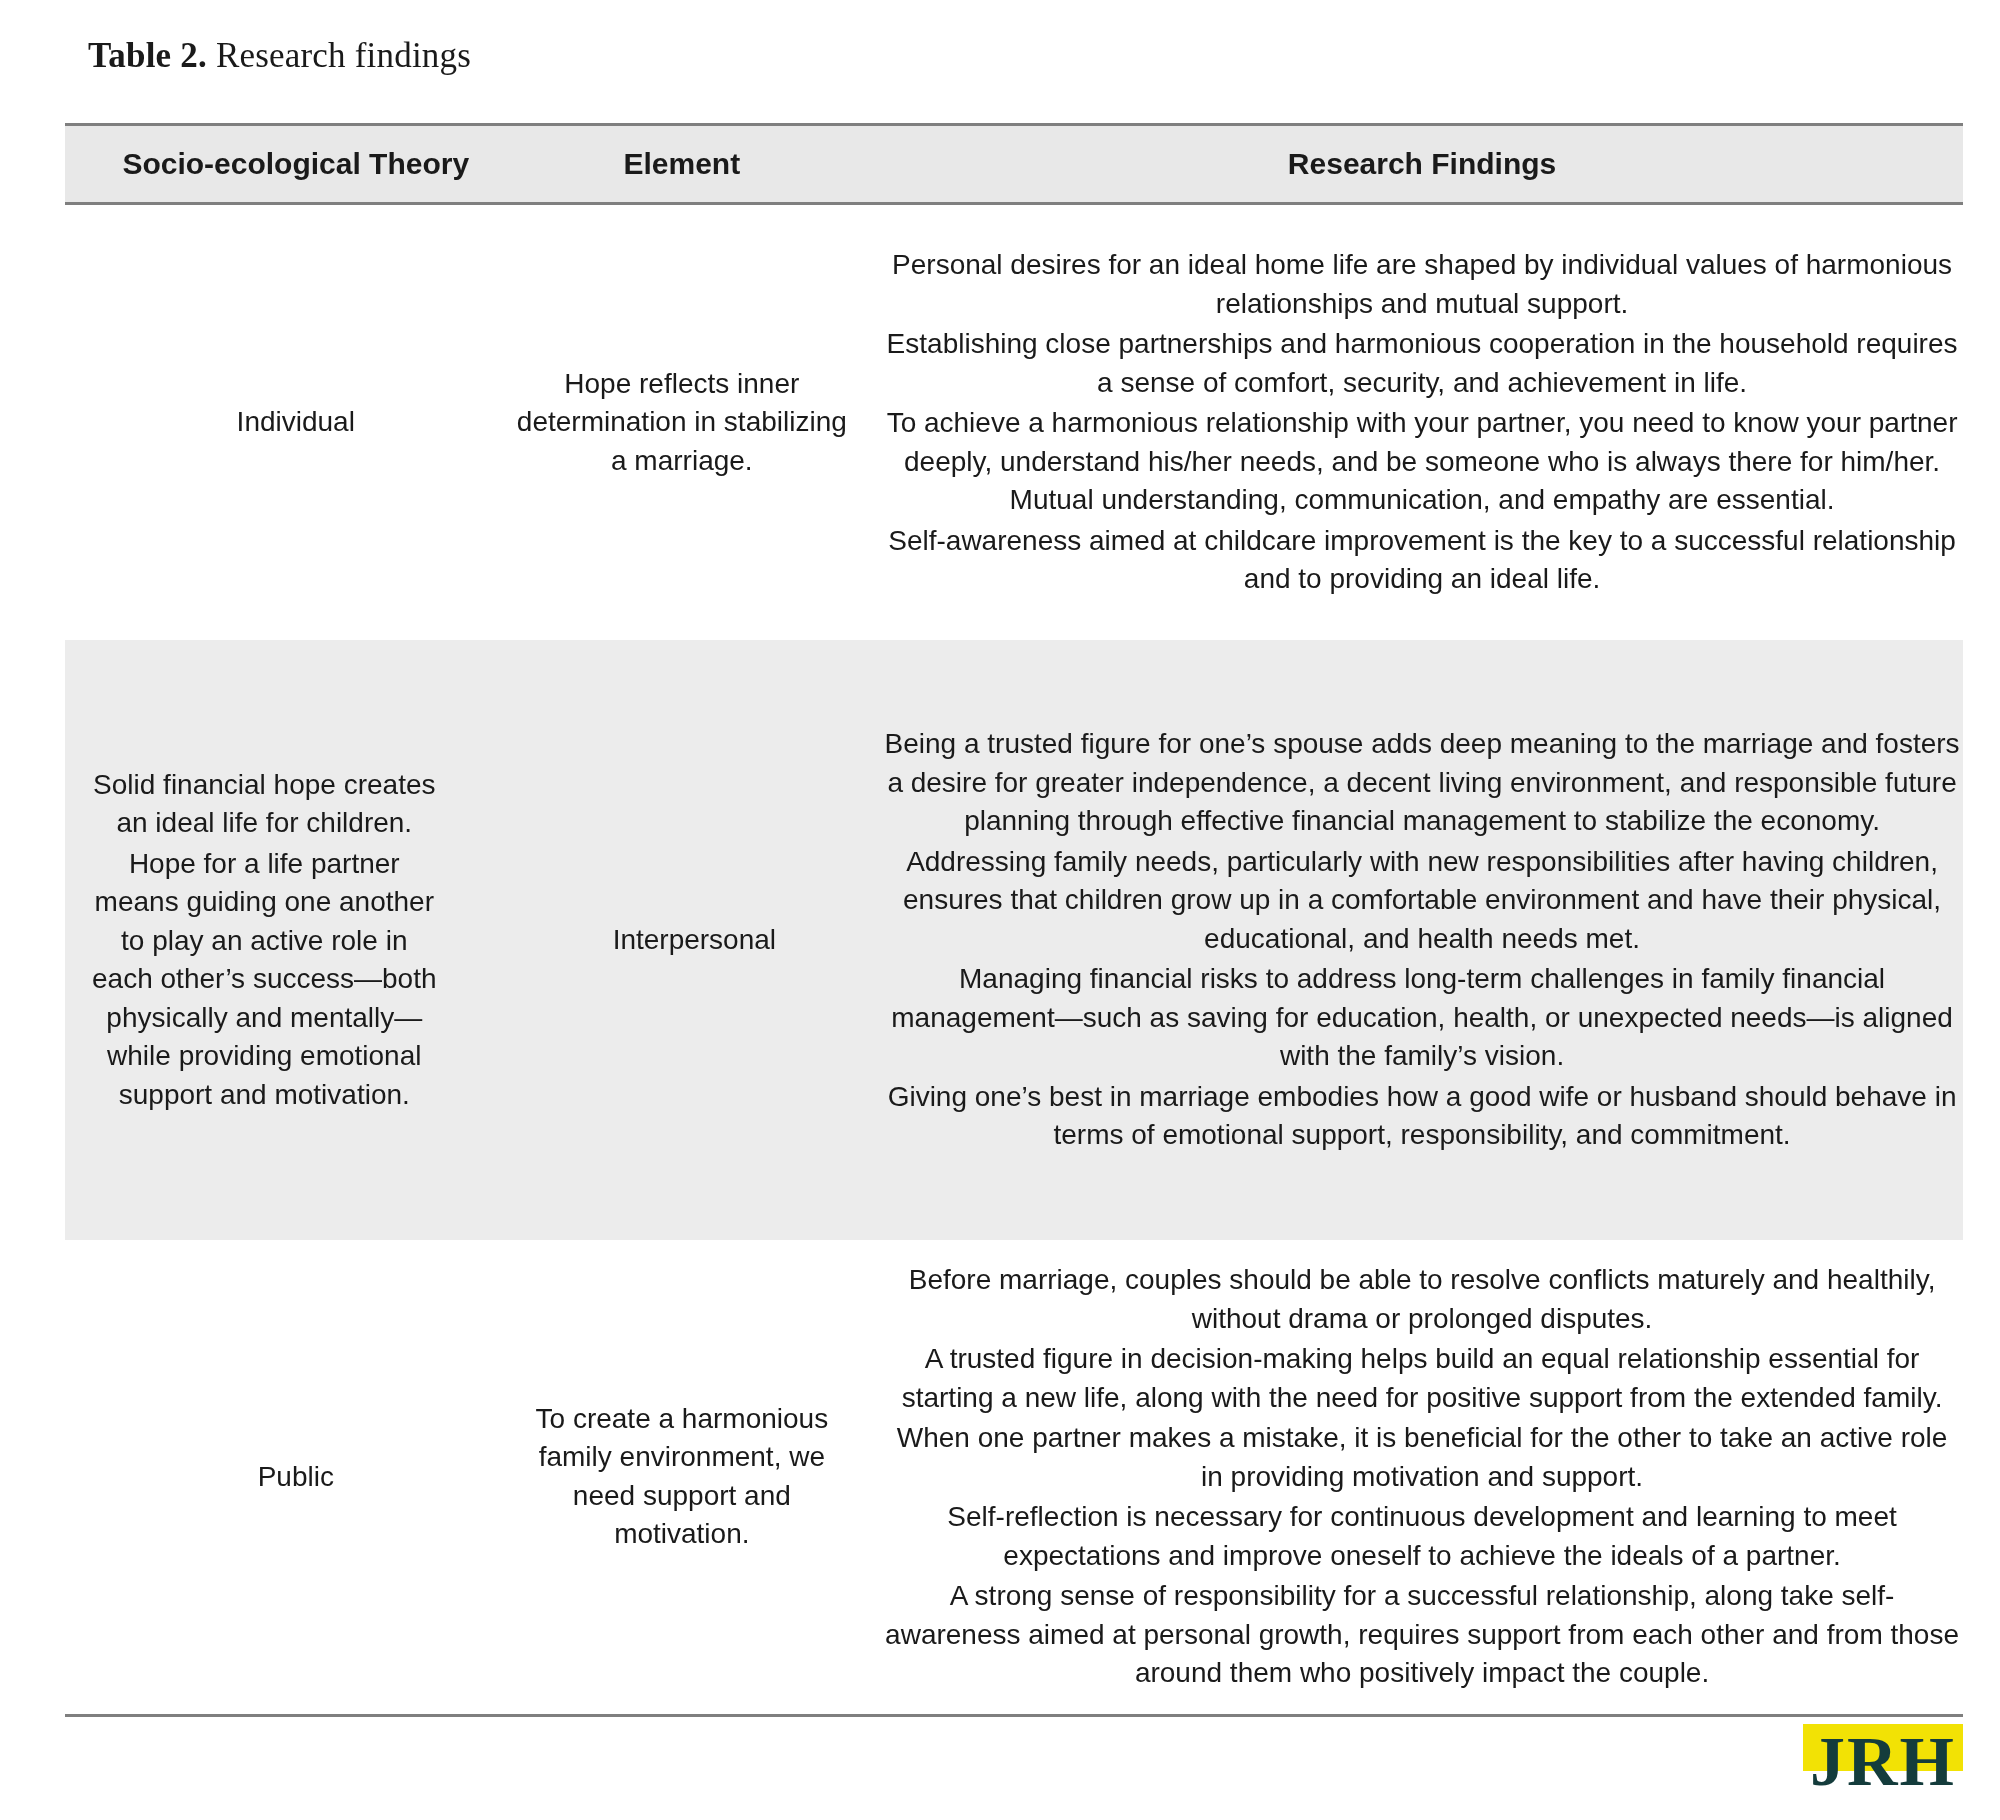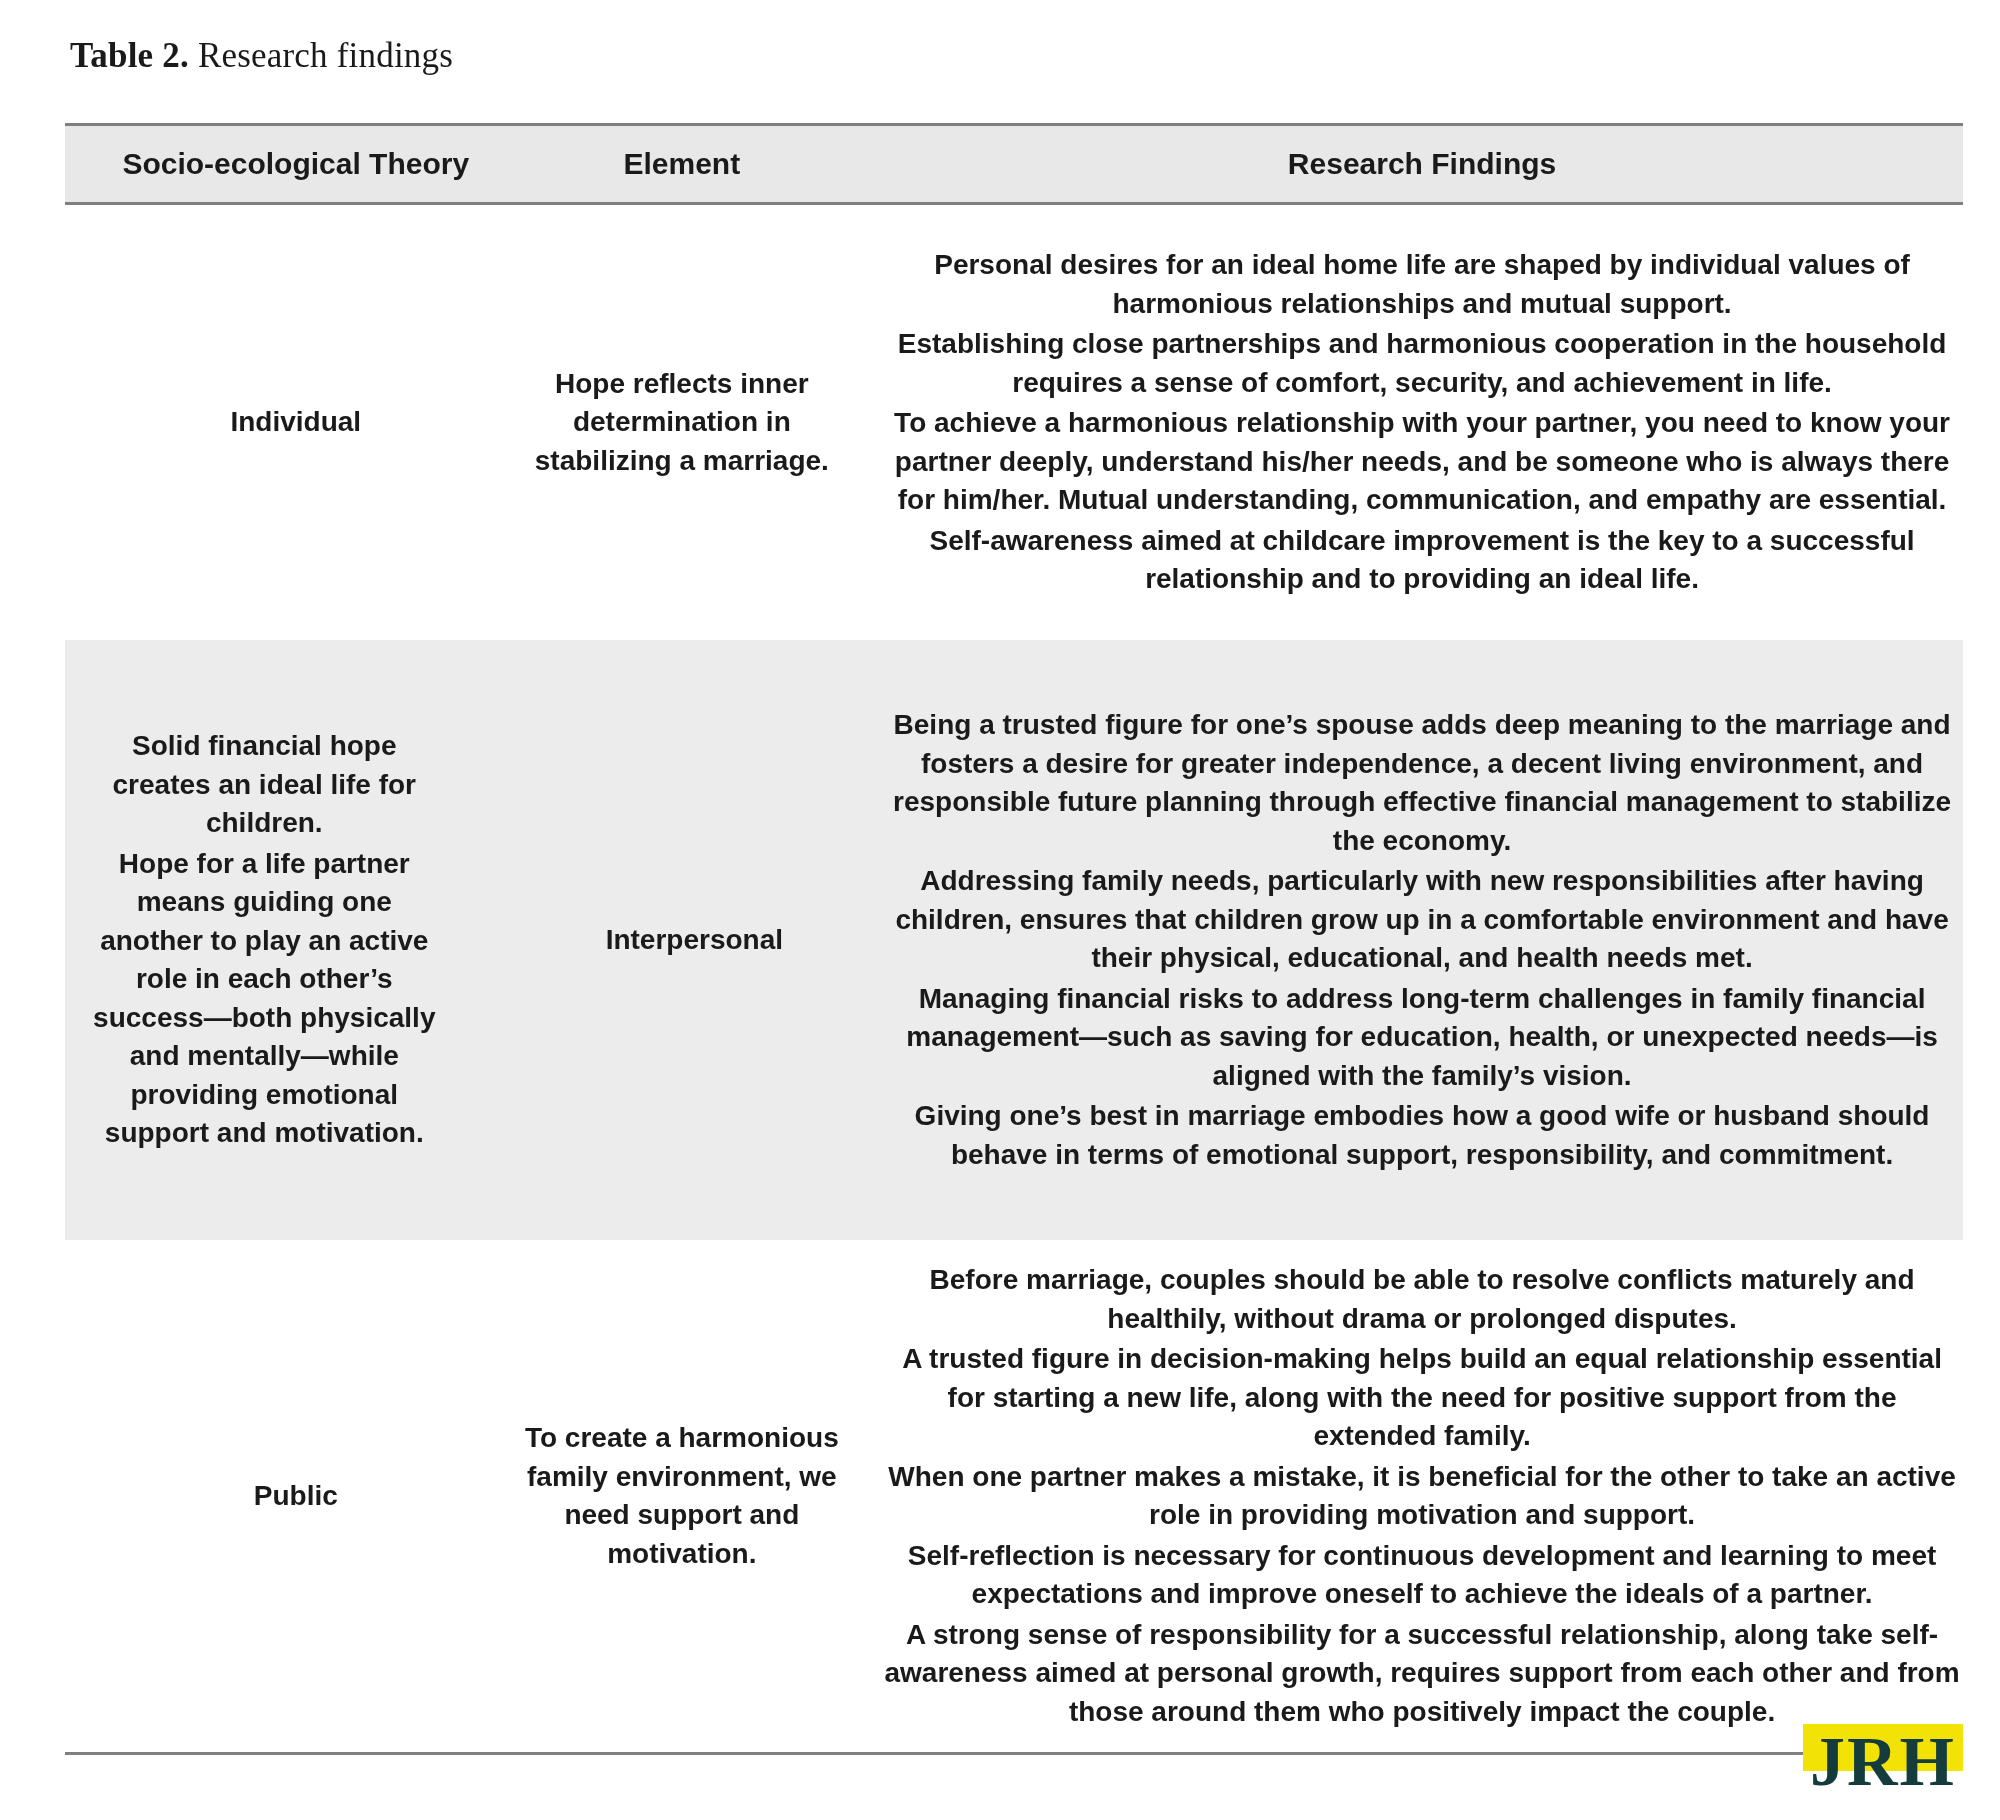--- a/index.html
+++ b/index.html
@@ -14,21 +14,21 @@
   body{
     width:2000px;height:1820px;position:relative;
     background:#ffffff;color:var(--text);
     font-family:"Liberation Sans",sans-serif;
   }
   .caption{
     position:absolute;left:70px;top:36px;
     font-family:"Liberation Serif",serif;
     font-size:35px;letter-spacing:.2px;
   }
-  .caption .cap-bold{font-weight:bold;}
+  .caption .cap-bold{font-weight:bold;margin-left:18px;}
   .table{
     position:absolute;left:65px;top:123px;width:1898px;
     border-bottom:3px solid var(--border);
   }
   .header-row{
     display:flex;align-items:center;
     background:var(--header-bg);
     border-top:3px solid var(--border);
     border-bottom:3px solid var(--border);
     height:76px;
@@ -42,21 +42,21 @@
   .row-individual{min-height:435px;}
   .row-interpersonal{min-height:600px;}
   .row-public{min-height:465px;}
   .cell{
     display:flex;flex-direction:column;justify-content:center;
     box-sizing:border-box;text-align:center;padding-left:44px;
   }
   .col-theory{width:22%;}
   .col-element{width:21%;padding:0 22px;}
   .col-findings{width:57%;padding:20px 2px;}
-  .cell p{margin:1px;font-weight:bold;}
+  .cell p{margin:1px;}
   .logo{
     position:absolute;right:37px;bottom:15px;
     font-family:"Liberation Serif",serif;font-weight:bold;
     font-size:70px;line-height:1;color:var(--logo-teal);
     padding:3px 7px 8px 7px;
   }
   .logo::before{
     content:"";position:absolute;left:0;top:0;width:100%;height:58%;
     background:var(--logo-yellow);z-index:0;
   }

